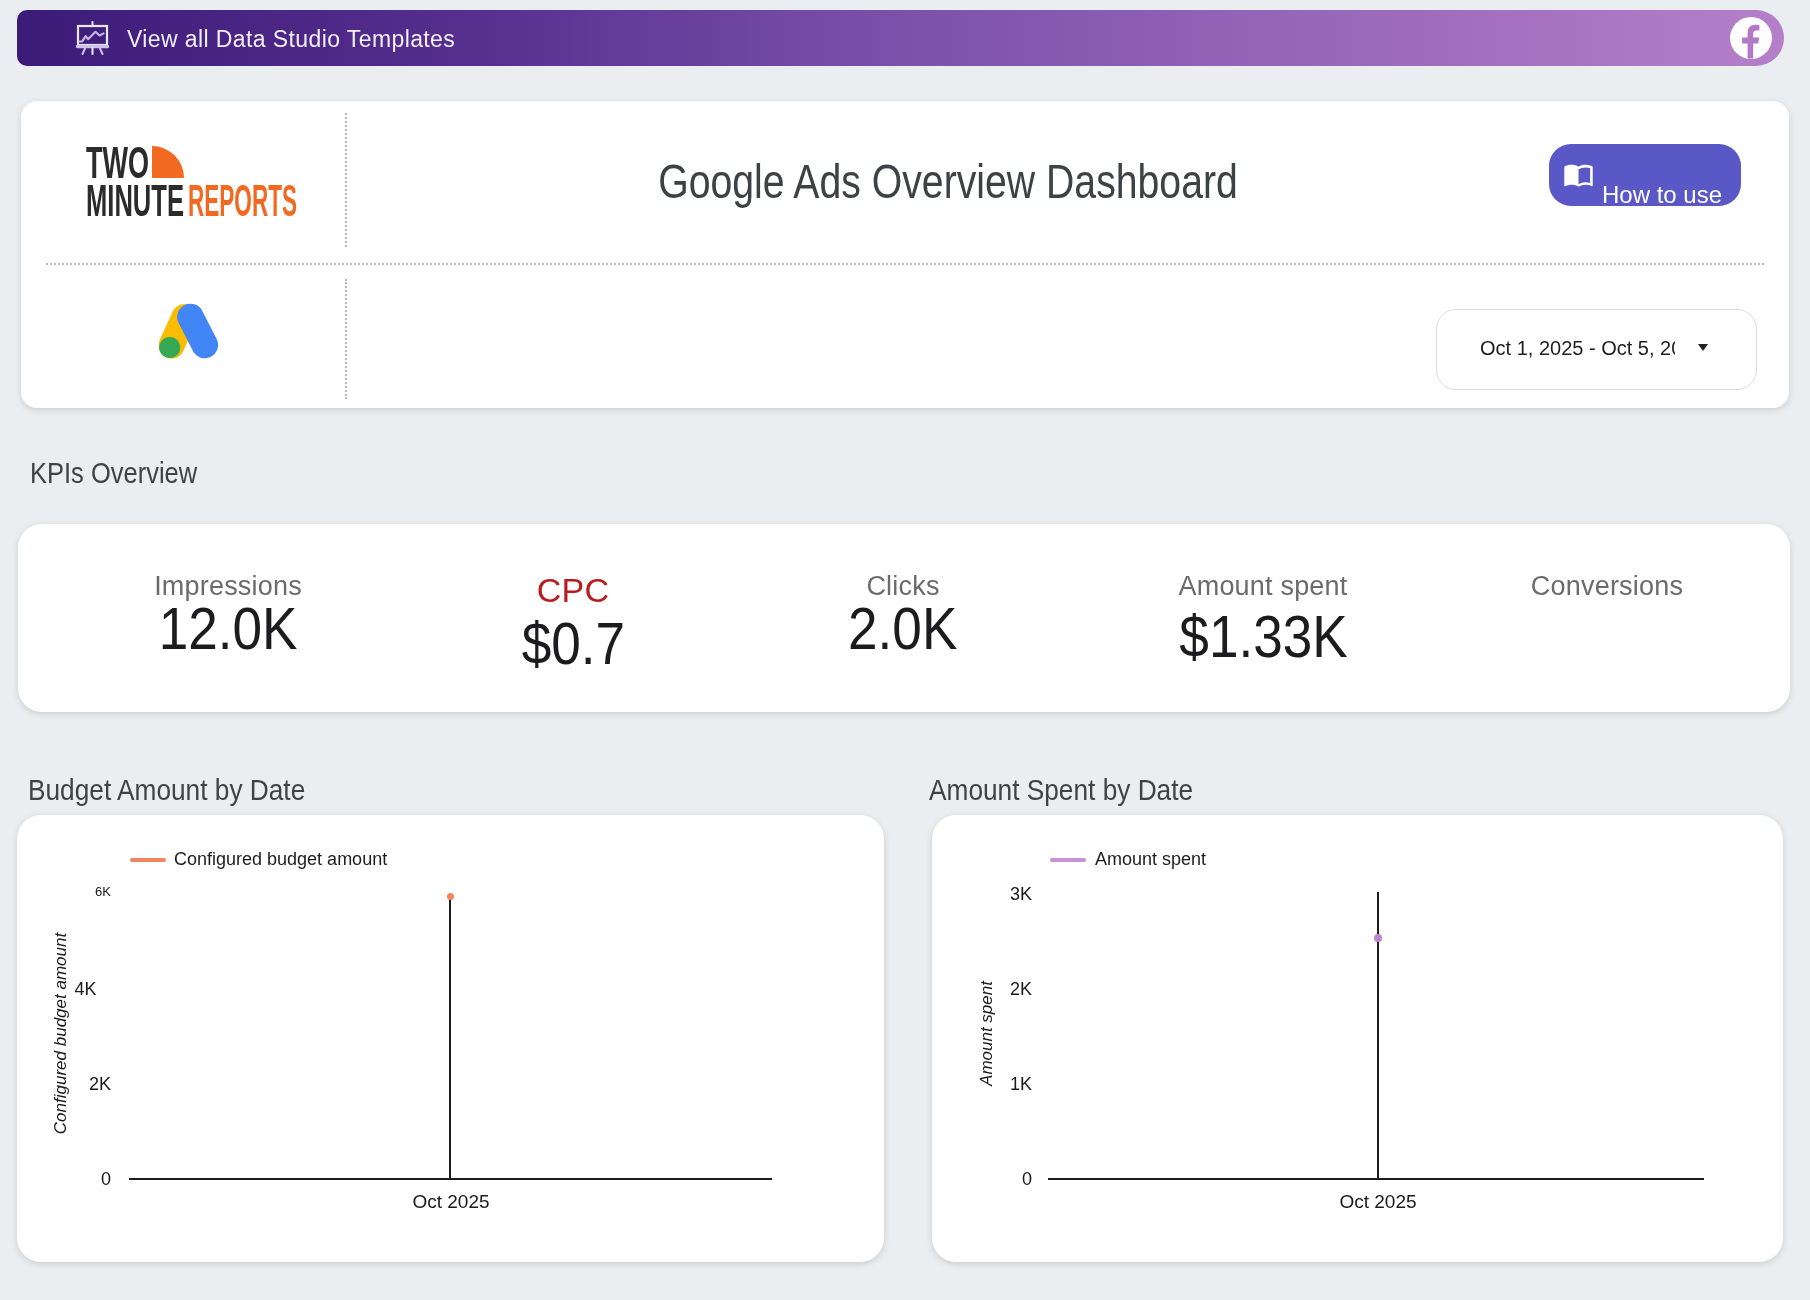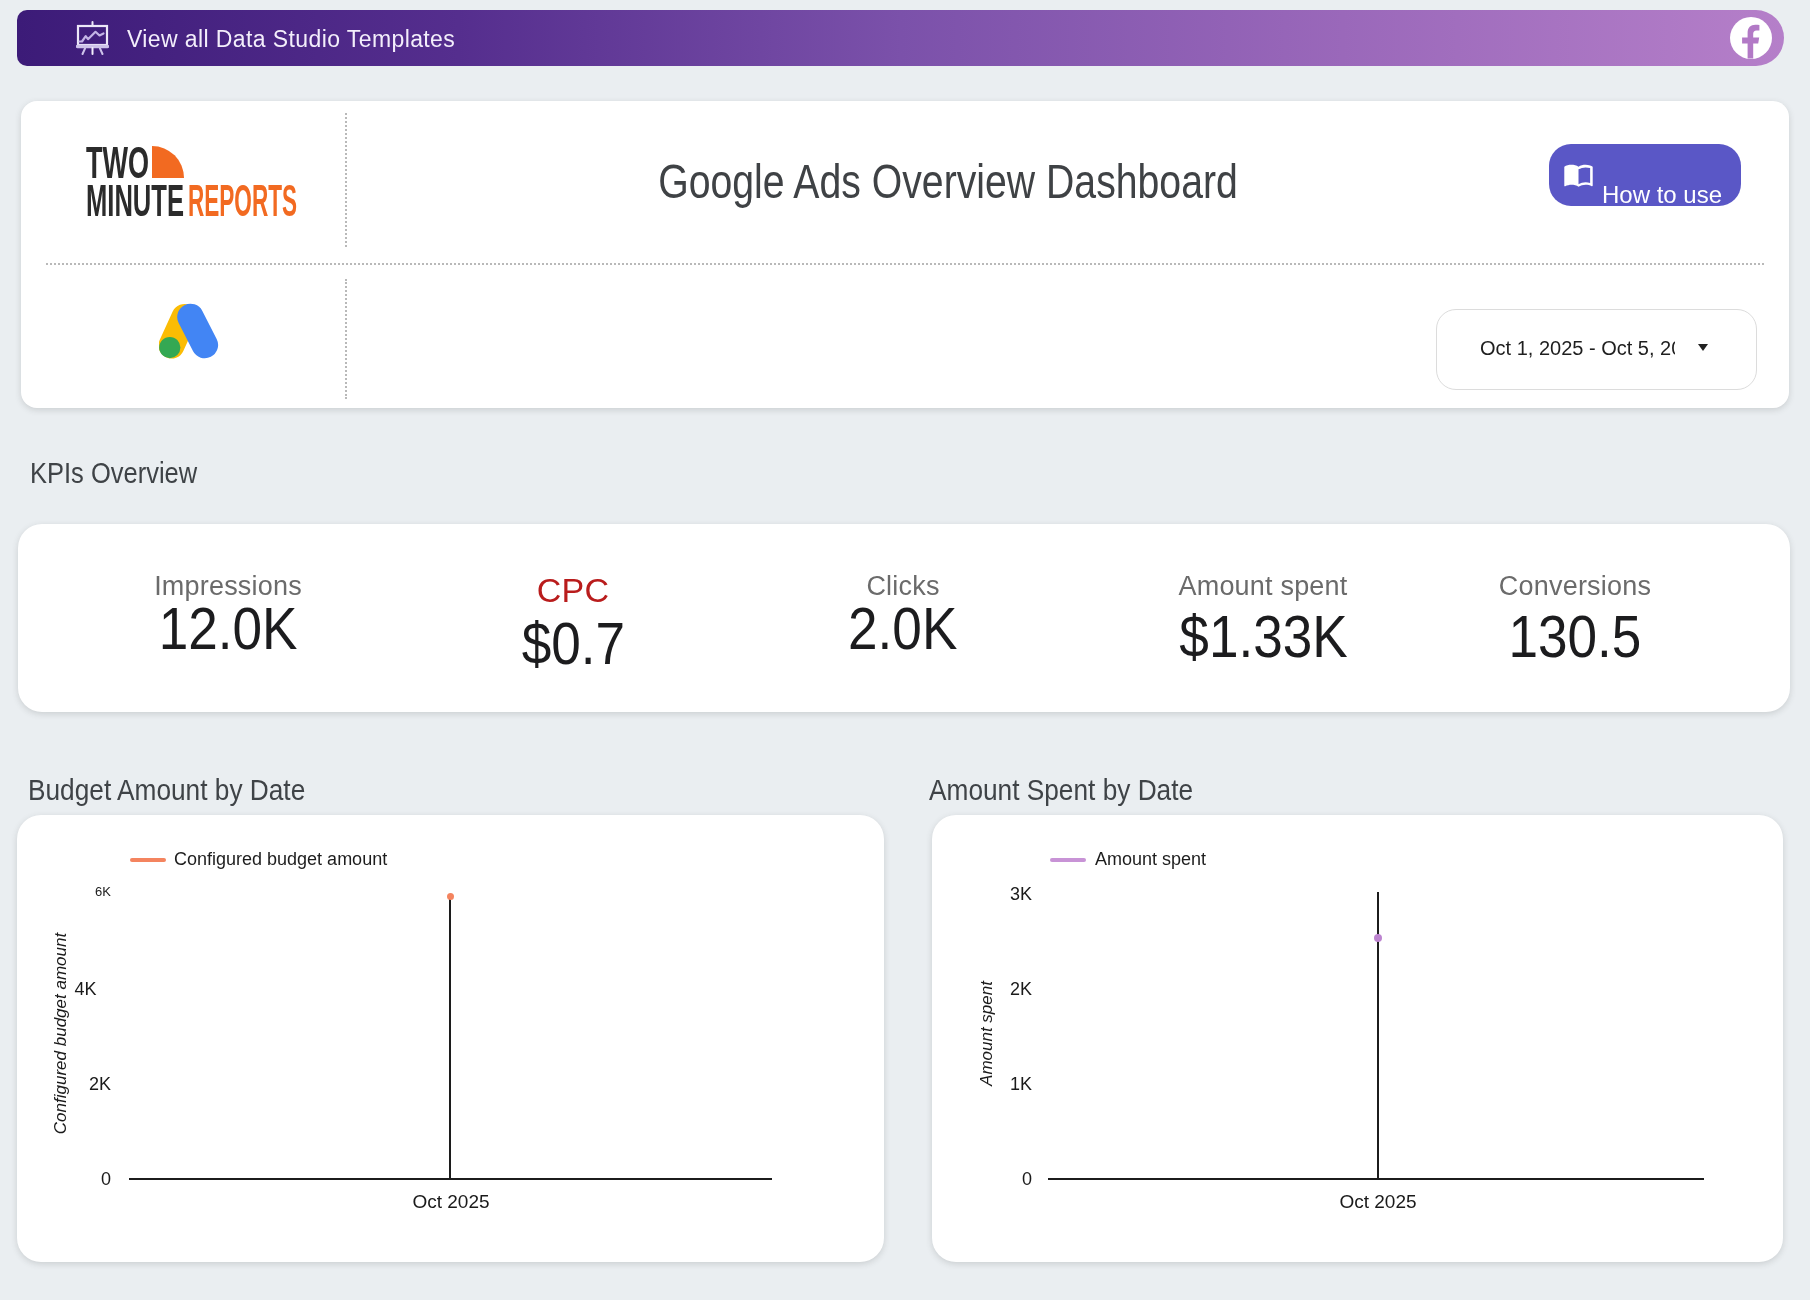--- a/index.html
+++ b/index.html
@@ -77,23 +77,22 @@
     <div style="font-size:59px; color:#1c1c1e; margin-top:8px;"><span style="display:inline-block; transform:scaleX(0.9);">$0.7</span></div>
   </div>
 <div class="abs" style="left:733px; top:573px; width:340px; text-align:center; line-height:1;">
     <div style="font-size:27px; color:#6b6b6b; letter-spacing:0.2px;">Clicks</div>
     <div style="font-size:59px; color:#1c1c1e; "><span style="display:inline-block; transform:scaleX(0.9);">2.0K</span></div>
   </div>
 <div class="abs" style="left:1093px; top:573px; width:340px; text-align:center; line-height:1;">
     <div style="font-size:27px; color:#6b6b6b; letter-spacing:0.2px;">Amount spent</div>
     <div style="font-size:59px; color:#1c1c1e; margin-top:8px;"><span style="display:inline-block; transform:scaleX(0.9);">$1.33K</span></div>
   </div>
-<div class="abs" style="left:1405px; top:573px; width:340px; text-align:center; line-height:1;">
+<div class="abs" style="left:1437px; top:573px; width:340px; text-align:center; line-height:1;">
     <div style="font-size:27px; color:#6b6b6b; letter-spacing:0.2px;">Conversions</div>
-    <div style="font-size:59px; color:#1c1c1e; margin-top:8px;"><span style="display:inline-block; transform:scaleX(0.9);">130.5</span></div>
   </div>
 
 <div class="abs" style="left:28px; top:775px; font-size:30px; line-height:1; color:#3f4347; transform:scaleX(0.875); transform-origin:left;">Budget Amount by Date</div>
 <div class="abs" style="left:929px; top:775px; font-size:30px; line-height:1; color:#3f4347; transform:scaleX(0.875); transform-origin:left;">Amount Spent by Date</div>
 
 <div class="card" style="left:17px; top:815px; width:867px; height:447px;"></div>
 <div class="card" style="left:932px; top:815px; width:851px; height:447px;"></div>
 
 <div class="abs" style="left:130px; top:858px; width:36px; height:4px; background:#f4845f; border-radius:2px;"></div>
 <div class="abs" style="left:174px; top:850px; font-size:18px; line-height:1; color:#1d1d1d;">Configured budget amount</div>

